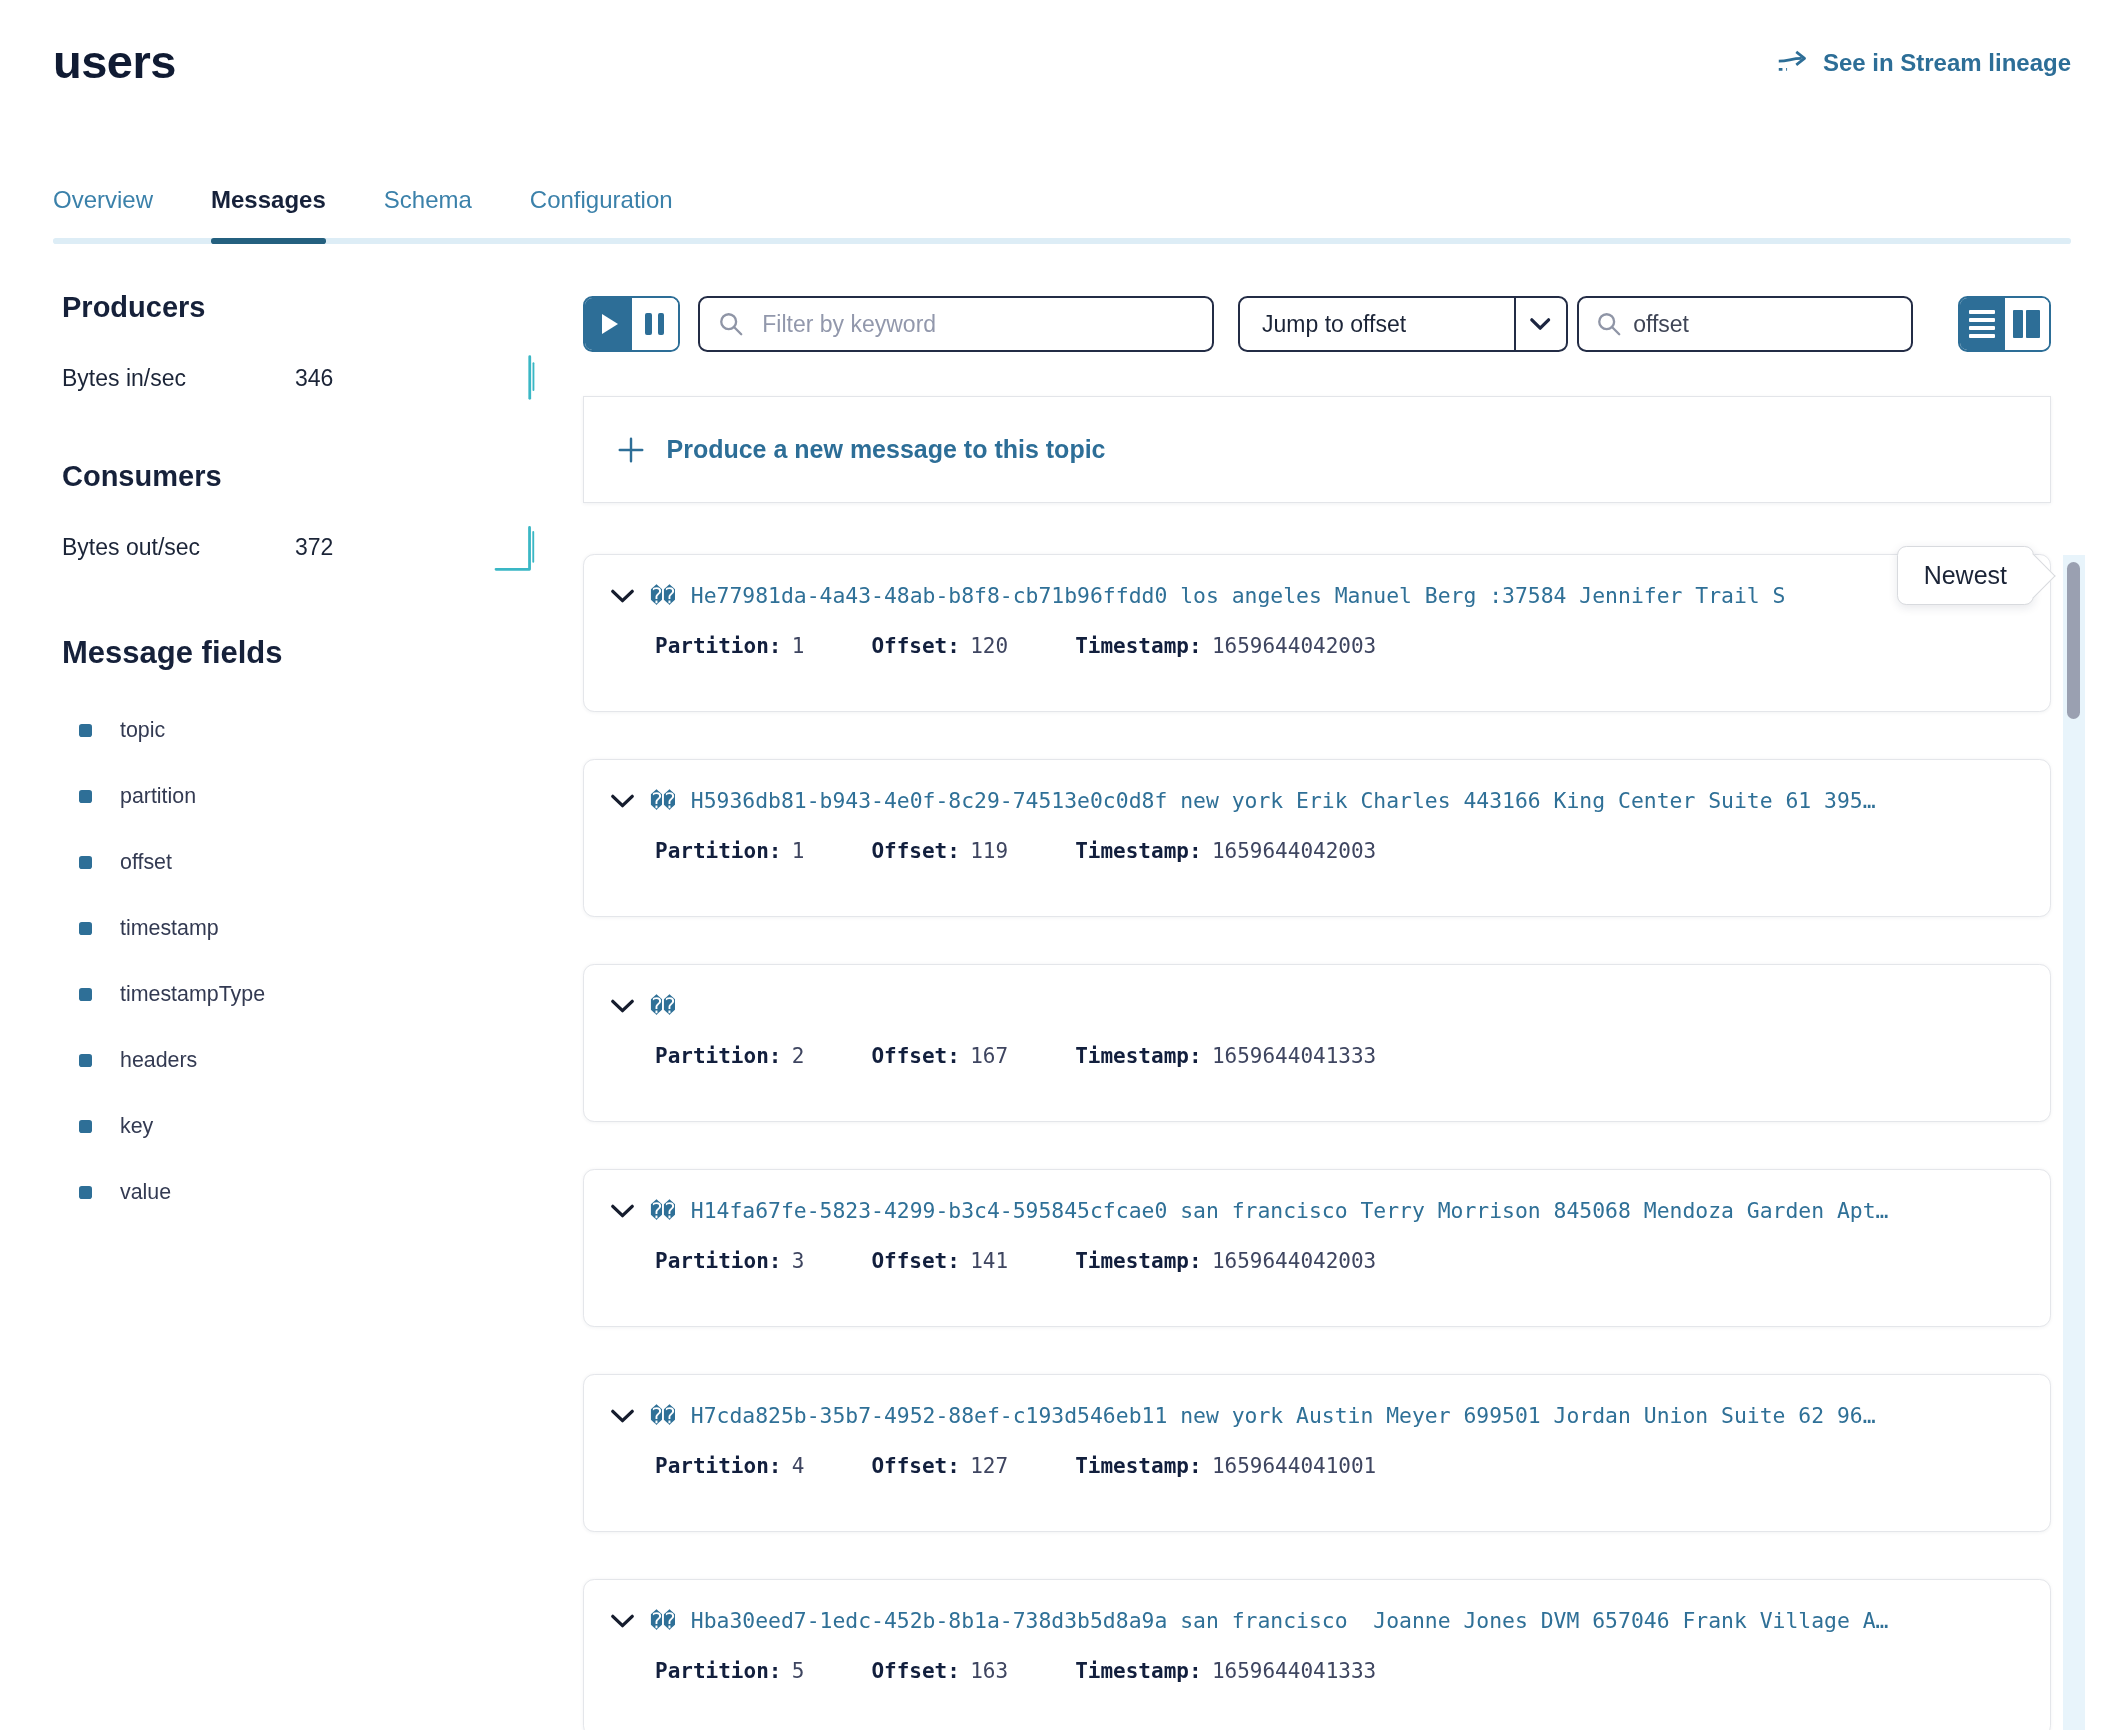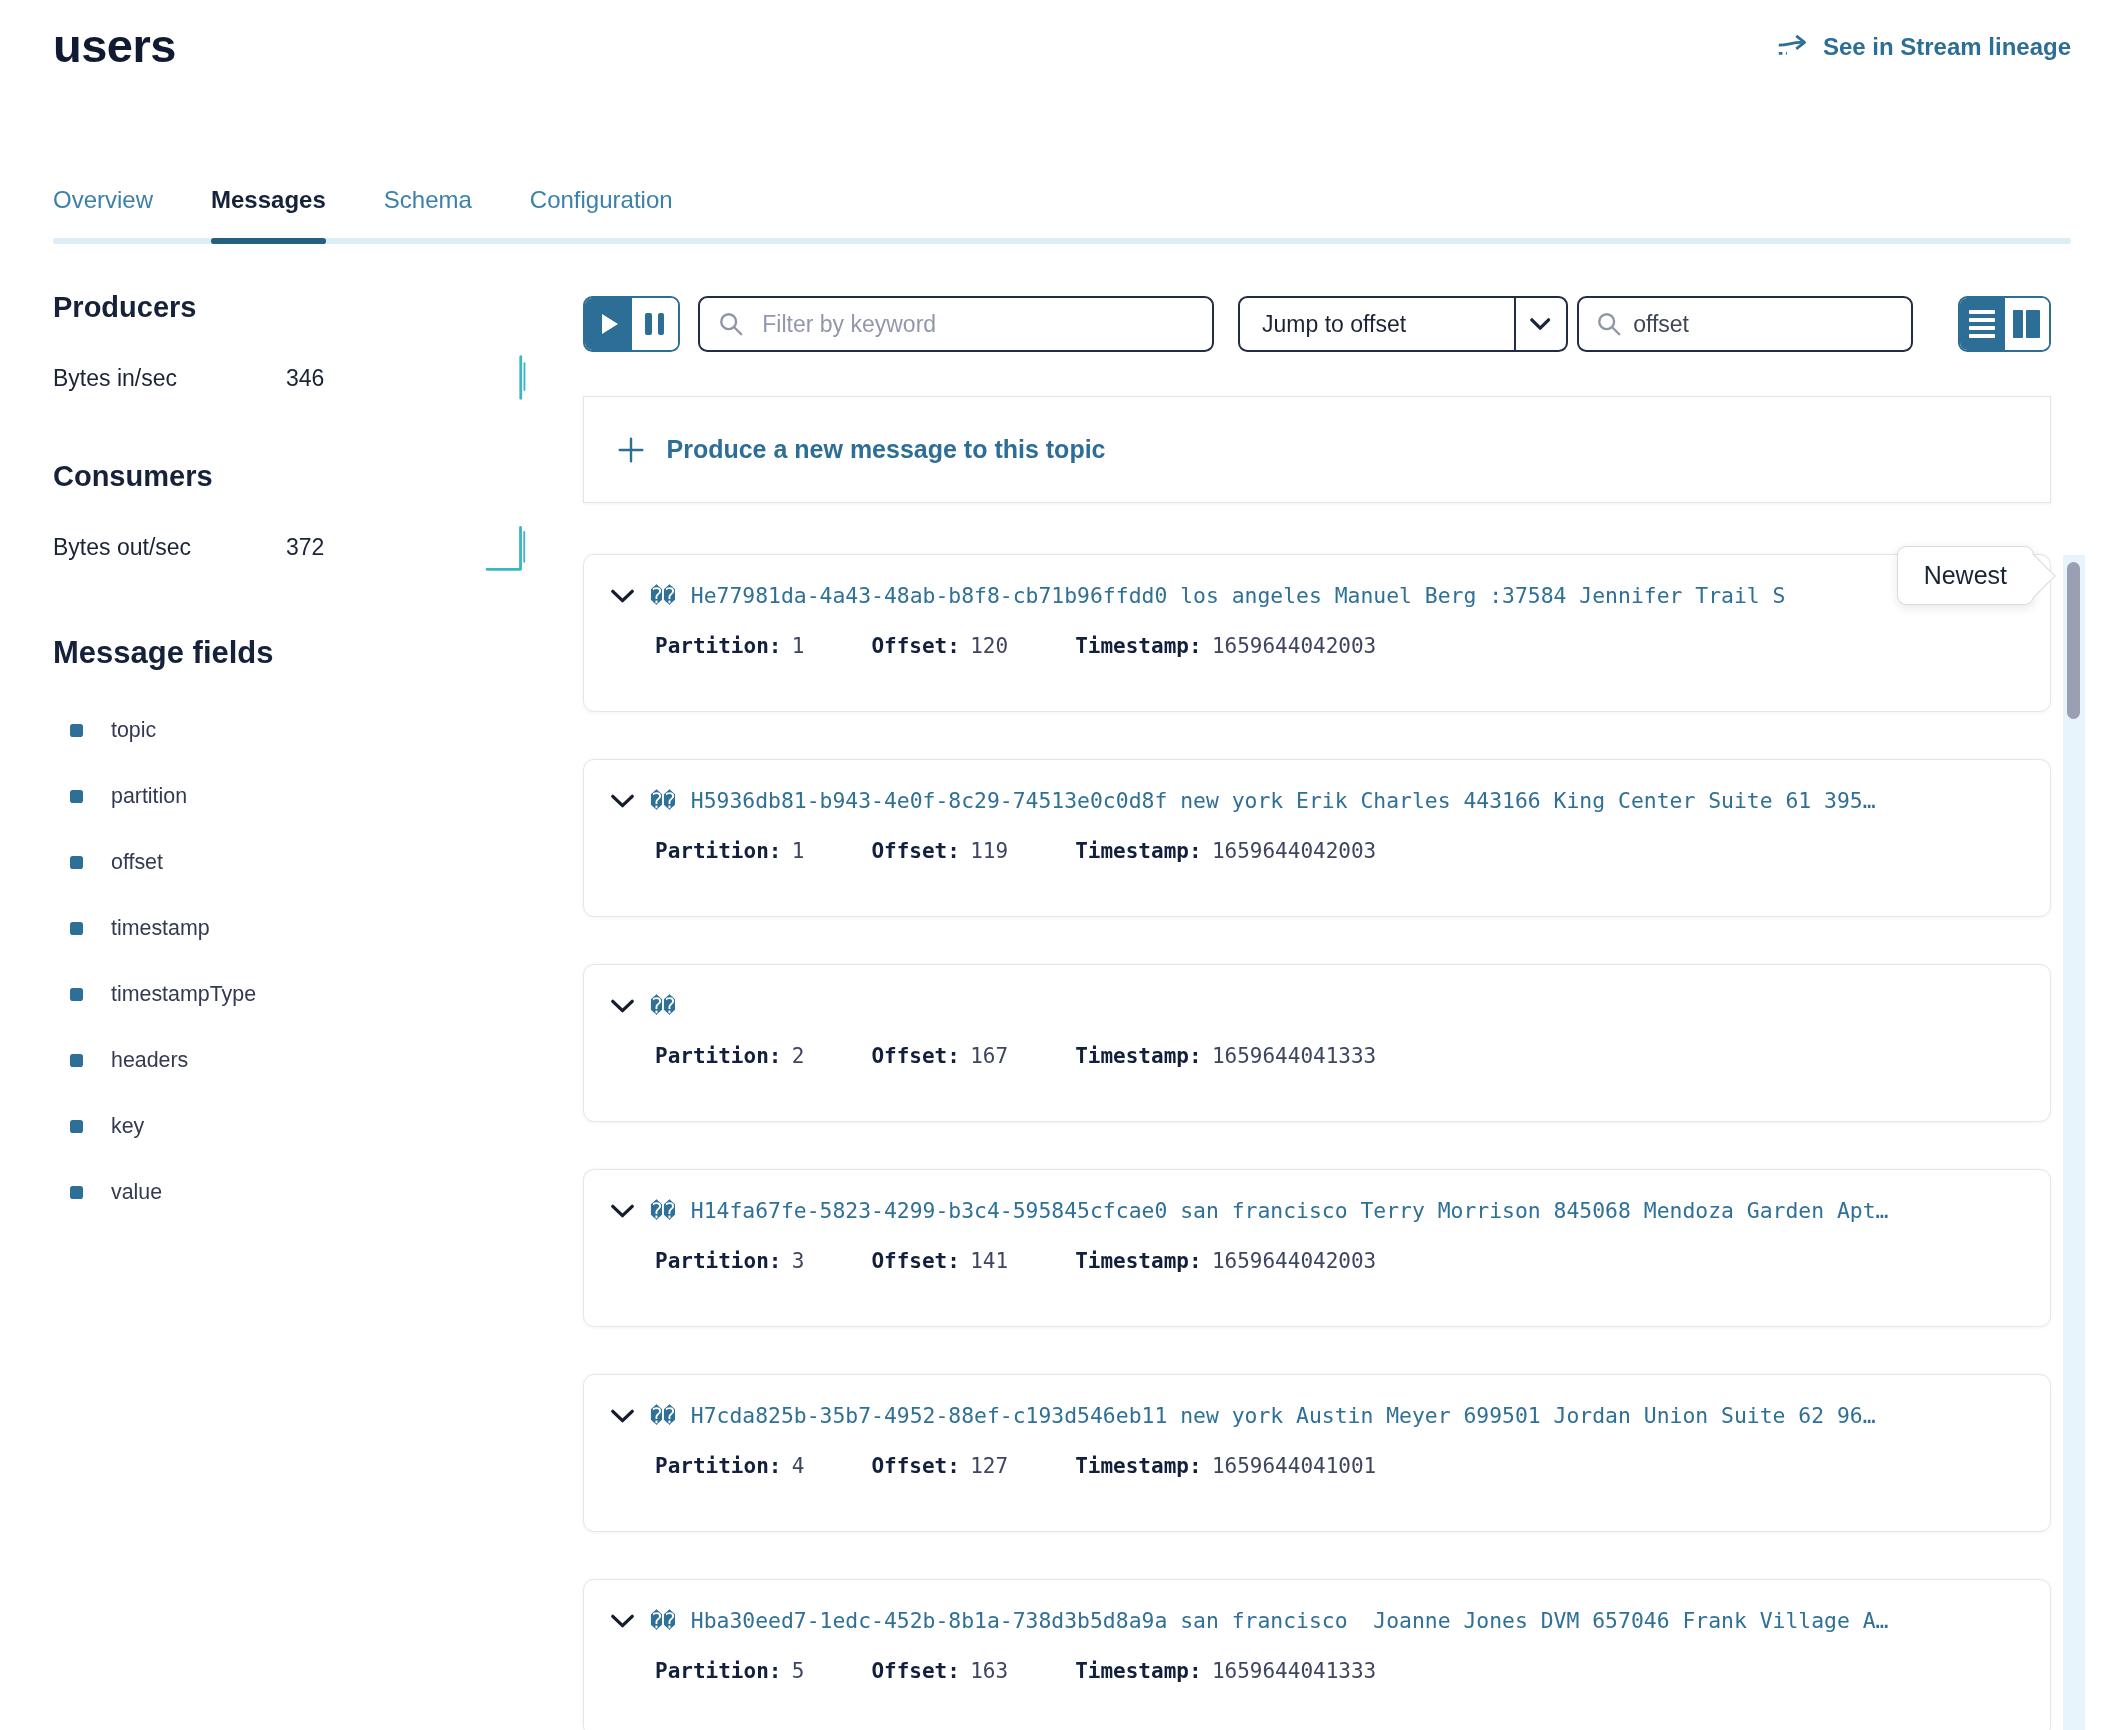--- a/index.html
+++ b/index.html
@@ -2,32 +2,32 @@
 <html style="font-size:15px"><head>
 <meta charset="utf-8">
 <style>
   * { margin:0; padding:0; box-sizing:border-box; }
   html,body { background:#fff; }
   #page {
     position:relative; width:2124px; height:1730px; background:#fff; overflow:hidden;
     font-family:"Liberation Sans", sans-serif; color:#1b2437;
   }
   
-  .page-header { position:absolute; left:53px; right:53px; top:18px; display:flex; justify-content:space-between; align-items:flex-start; }
+  .page-header { position:absolute; left:53px; right:53px; top:34px; display:flex; justify-content:space-between; align-items:flex-start; }
   .page-title { font-size:47px; font-weight:800; letter-spacing:-0.5px; color:#101b33; }
   .lineage-link { display:flex; align-items:center; gap:12px; margin-top:15px; color:#2d6e97; font-size:24px; font-weight:600; cursor:pointer; }
   
   .tabs { position:absolute; left:53px; top:186px; width:2018px; height:58px; }
   .tabs-underline { position:absolute; left:0; right:0; bottom:0; height:6.5px; background:#ddedf6; border-radius:2.8px; }
   .tab-row { display:flex; gap:58px; position:relative; height:100%; }
   .tab { position:relative; font-size:24px; color:#3b81aa; padding-bottom:22.4px; cursor:pointer; }
   .tab.active { color:#16213a; font-weight:700; }
   .tab.active::after { content:''; position:absolute; left:0; right:0; bottom:0; height:6.5px; background:#24607f; border-radius:2.8px; z-index:2; }
   
-  .sidebar { position:absolute; left:53px; top:291px; width:477px; }
+  .sidebar { position:absolute; left:62px; top:291px; width:477px; }
   .side-heading { font-size:29px; font-weight:700; color:#16213a; }
   .metric-row { display:flex; align-items:center; margin-top:28px; height:52px; }
   .metric-label { font-size:23px; color:#1b2437; width:233px; }
   .metric-value { font-size:23px; color:#1b2437; }
   .sparkline { margin-left:auto; }
   .consumers-heading { margin-top:56px; }
   .fields-heading { margin-top:62px; font-size:31px; }
   .fields-list { margin-top:45px; padding-left:17px; }
   .field-item { display:flex; align-items:center; gap:28px; margin-bottom:38px; height:28px; cursor:pointer; }
   .field-bullet { width:13px; height:13px; background:#2e6f97; border-radius:2.8px; flex:none; }

